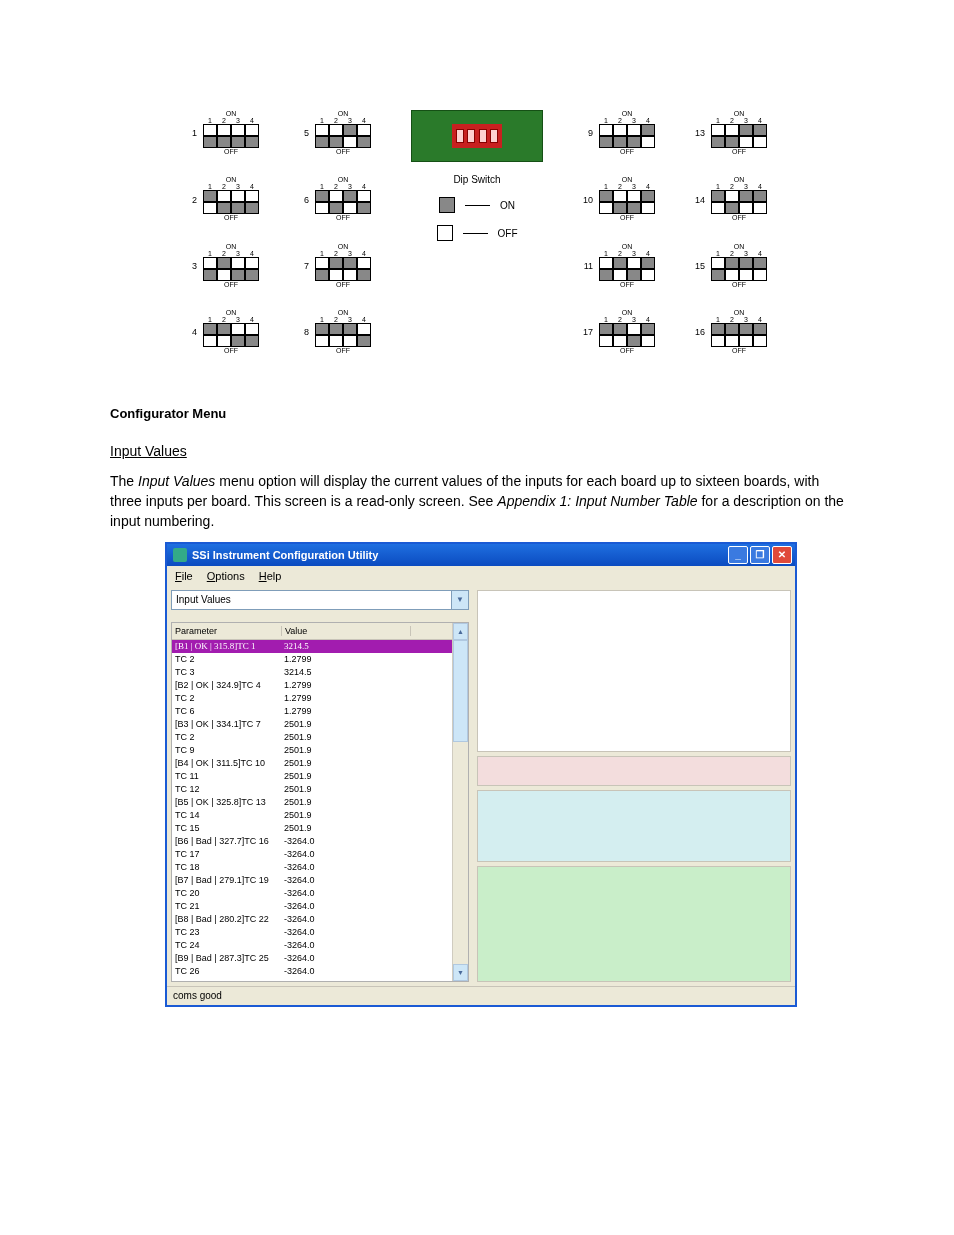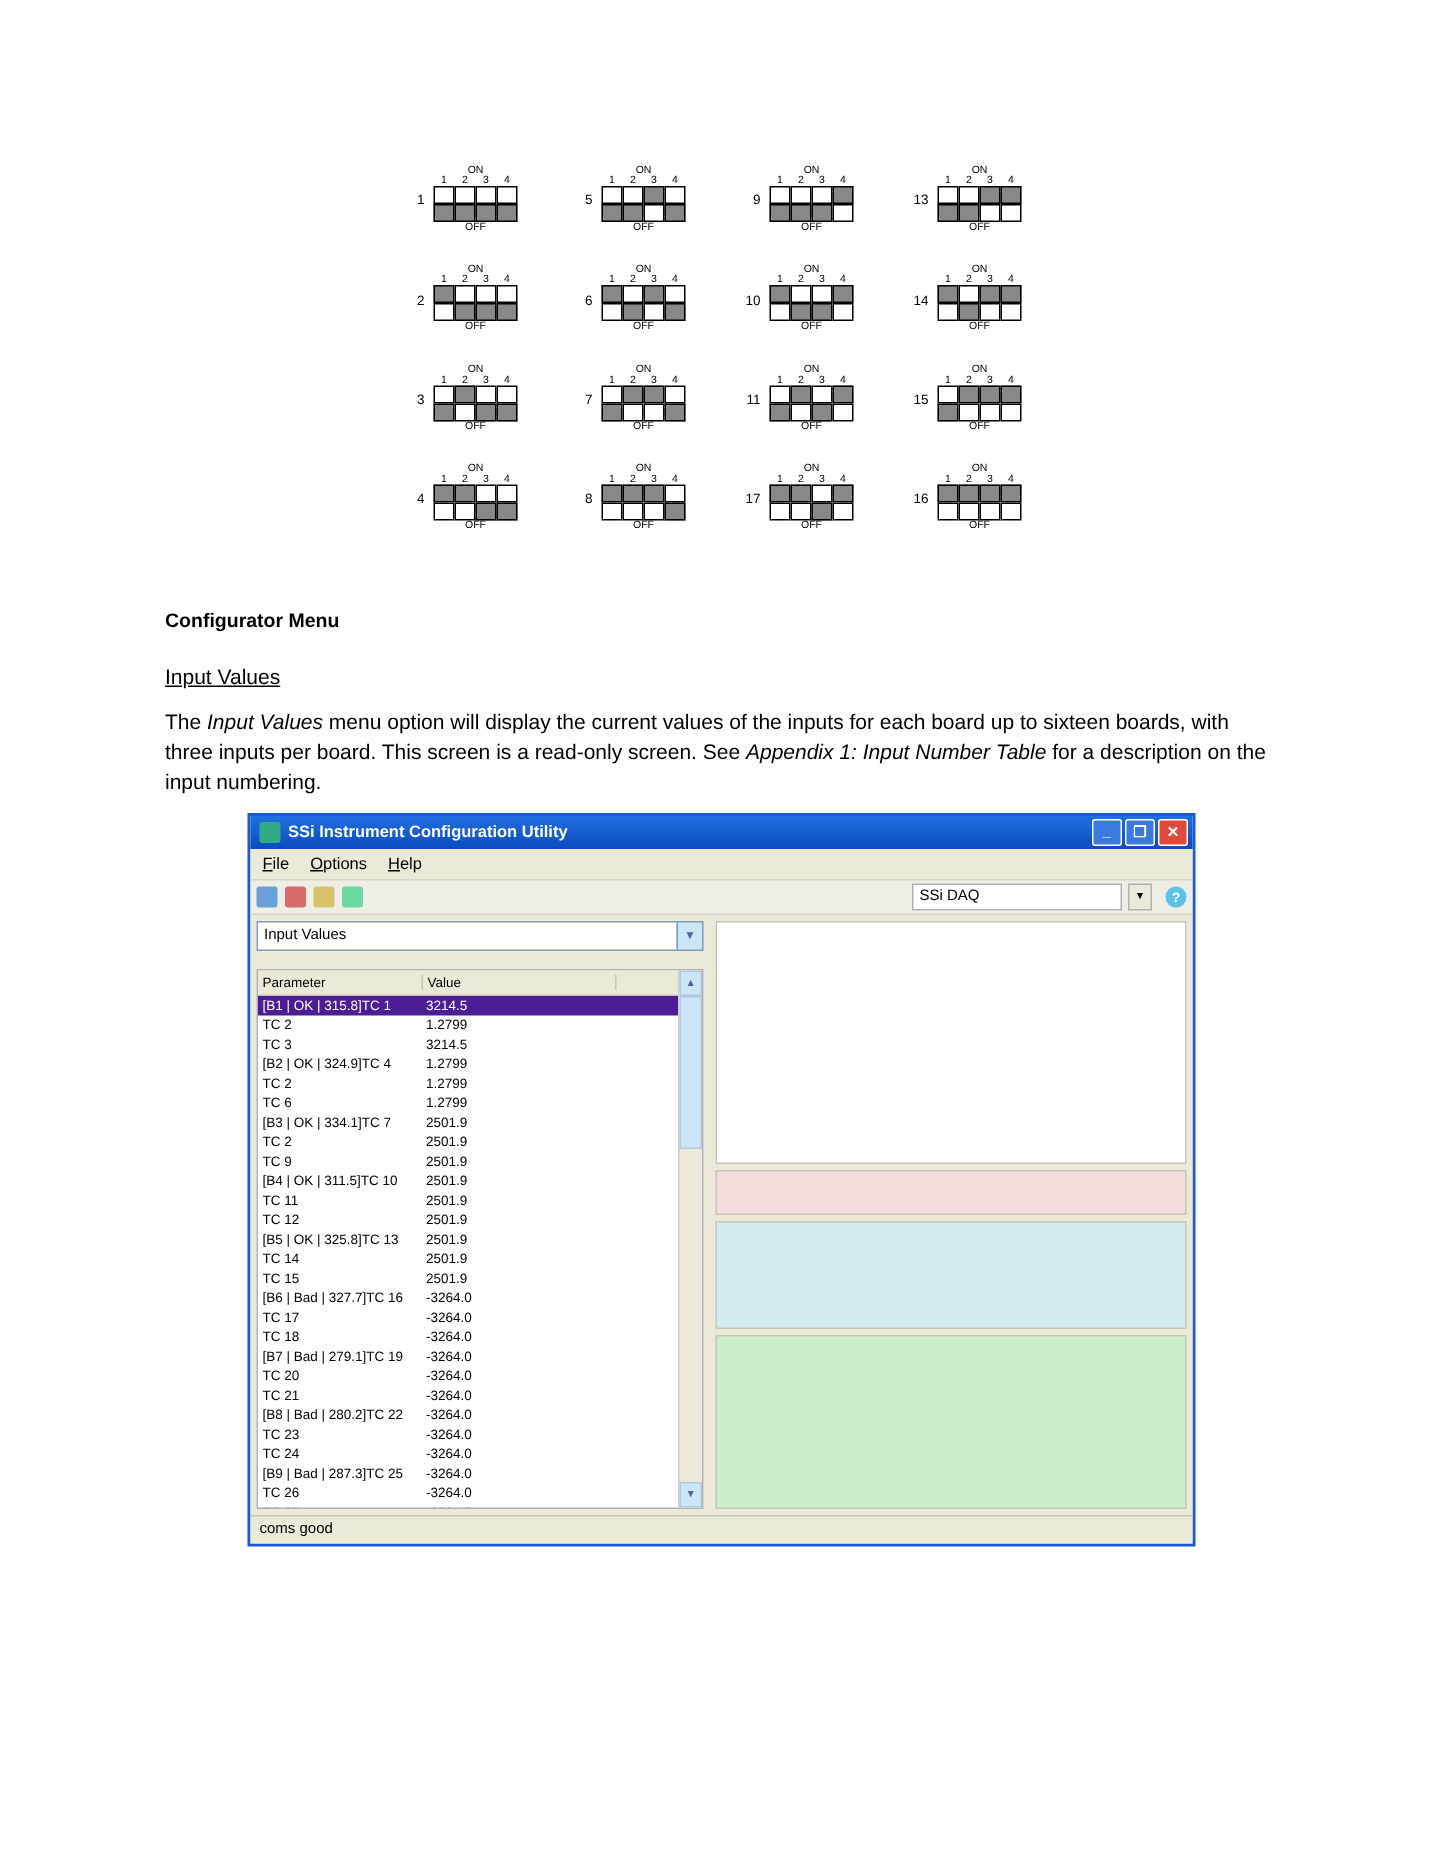--- a/index.html
+++ b/index.html
@@ -279,21 +279,21 @@
     align-items: center;
   }
   .ghead {
     background: #ece9d8;
     border-bottom: 1px solid #c8c4b8;
     height:16px;
   }
   .ghead .gcell { background: #ece9d8; border-right:1px solid #c8c4b8; }
   .gcell.p { width: 106px; padding-left: 3px; }
   .gcell.v { width: 125px; padding-left: 3px; }
-  .grow.sel { background: #4c1d95; color: #fff; }
+  .grow.sel { background: #a21caf; color: #fff; font-family: Liberation Serif, serif; }
   .gscroll {
     width: 15px;
     background: #ece9d8;
     border-left: 1px solid #d0ccc0;
     display: flex;
     flex-direction: column;
   }
   .gscroll .sbtn {
     height: 15px;
     background: #cde6f7;
@@ -536,20 +536,41 @@
           <div class="dip-row">
             <div class="dip-cell"></div>
             <div class="dip-cell"></div>
             <div class="dip-cell"></div>
             <div class="dip-cell on"></div>
           </div>
           <div class="dip-labels-bot">OFF</div>
         </div>
       </div>
     </div>
+  <div class="dip-middle">
+    <div class="pcb">
+      <div class="pcb-dip">
+          <span></span>
+          <span></span>
+          <span></span>
+          <span></span>
+        </div>
+    </div>
+    <div>Dip Switch</div>
+    <div class="legend-row">
+      <div class="leg-box leg-on"></div>
+      <div class="leg-line"></div>
+      <span>ON</span>
+    </div>
+    <div class="legend-row">
+      <div class="leg-box leg-off"></div>
+      <div class="leg-line"></div>
+      <span>OFF</span>
+    </div>
+  </div>
   <div class="dip-col" id="dipcol2">
       <div class="dip-unit">
         <div class="num">9</div>
         <div class="dip-grid">
           <div class="dip-labels-top">ON</div>
           <div class="dip-labels-nums">
             <span>1</span>
             <span>2</span>
             <span>3</span>
             <span>4</span>
@@ -764,32 +785,20 @@
     <div class="spacer"></div>
     <div class="winbtn">_</div>
     <div class="winbtn">❐</div>
     <div class="winbtn close">✕</div>
   </div>
   <div class="menubar">
     <span><u>F</u><span></span>ile</span>
     <span><u>O</u>ptions</span>
     <span><u>H</u>elp</span>
   </div>
-  <div class="toolbar">
-    <div class="ticon" style="background:#6aa0d8"></div>
-    <div class="ticon" style="background:#d86a6a"></div>
-    <div class="ticon" style="background:#d8c26a"></div>
-    <div class="ticon" style="background:#6ad8a0"></div>
-    <div class="tb-spacer"></div>
-    <div class="tb-field">
-        <span>SSi DAQ</span>
-      </div>
-    <div class="tb-drop">▼</div>
-    <div class="tb-q">?</div>
-  </div>
   <div class="client">
     <div class="left">
       <div class="combo">
         <div class="cinput">
             <span>Input Values</span>
           </div>
         <div class="cdrop">▼</div>
       </div>
       <div class="grid">
         <div class="gbody" id="gbody">

